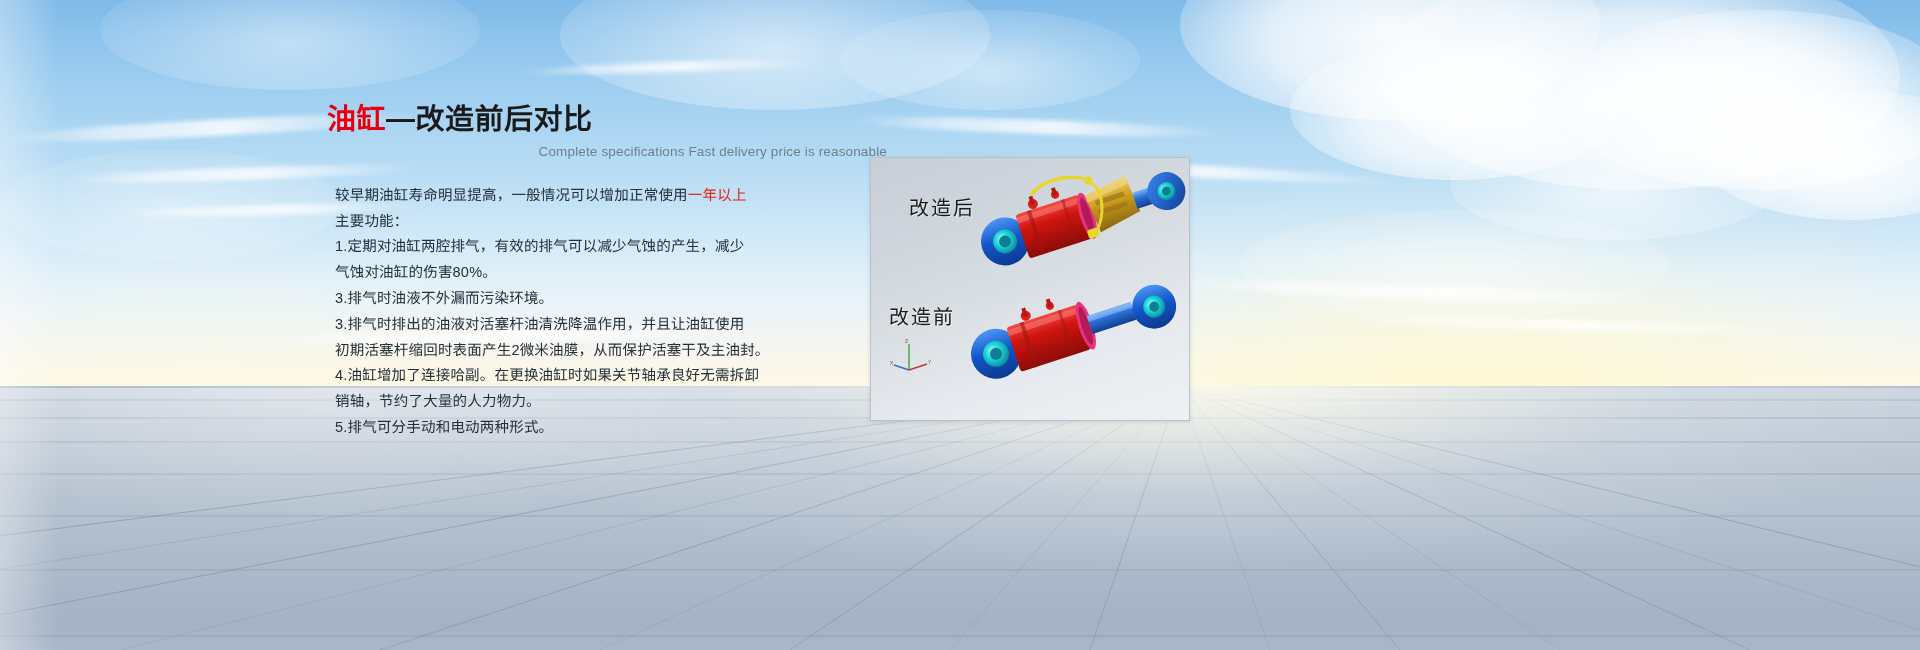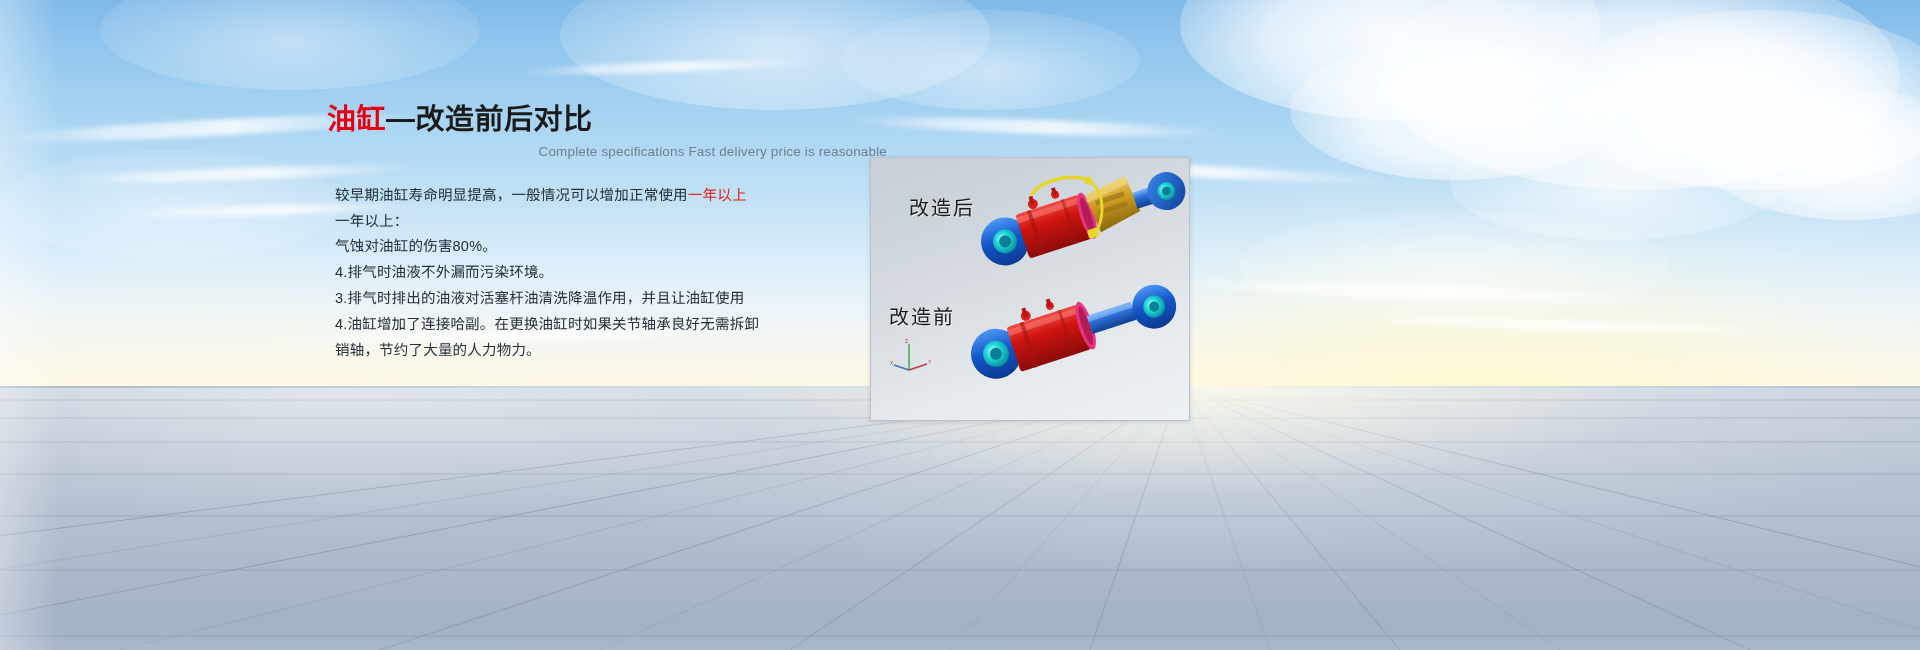--- a/index.html
+++ b/index.html
@@ -333,26 +333,29 @@
   </div>
   <div class="horizon-line"></div>
 
   <div class="text-block">
     <h1 class="title"><span class="accent">油缸</span><span>—改造前后对比</span></h1>
 
     <p class="subtitle">Complete specifications Fast delivery price is reasonable</p>
 
     <ul class="body-list">
       <li class="body-line"><span>较早期油缸寿命明显提高，一般情况可以增加正常使用</span><span class="red">一年以上</span></li>
-      <li class="body-line"><span>一年以上：</span></li>
+      <li class="body-line"><span>主要功能：</span></li>
+      <li class="body-line"><span>1.定期对油缸两腔排气，有效的排气可以减少气蚀的产生，减少</span></li>
       <li class="body-line"><span>气蚀对油缸的伤害80%。</span></li>
-      <li class="body-line"><span>4.排气时油液不外漏而污染环境。</span></li>
+      <li class="body-line"><span>3.排气时油液不外漏而污染环境。</span></li>
       <li class="body-line"><span>3.排气时排出的油液对活塞杆油清洗降温作用，并且让油缸使用</span></li>
+      <li class="body-line"><span>初期活塞杆缩回时表面产生2微米油膜，从而保护活塞干及主油封。</span></li>
       <li class="body-line"><span>4.油缸增加了连接哈副。在更换油缸时如果关节轴承良好无需拆卸</span></li>
       <li class="body-line"><span>销轴，节约了大量的人力物力。</span></li>
+      <li class="body-line"><span>5.排气可分手动和电动两种形式。</span></li>
     </ul>
   </div>
 
   <div class="product-panel">
 
     <div class="panel-label label-after">改造后</div>
     <div class="panel-label label-before">改造前</div>
 
     <svg class="cyl" style="left:104px; top:10px;" width="215" height="122" viewBox="0 0 215 122">
       <defs>

